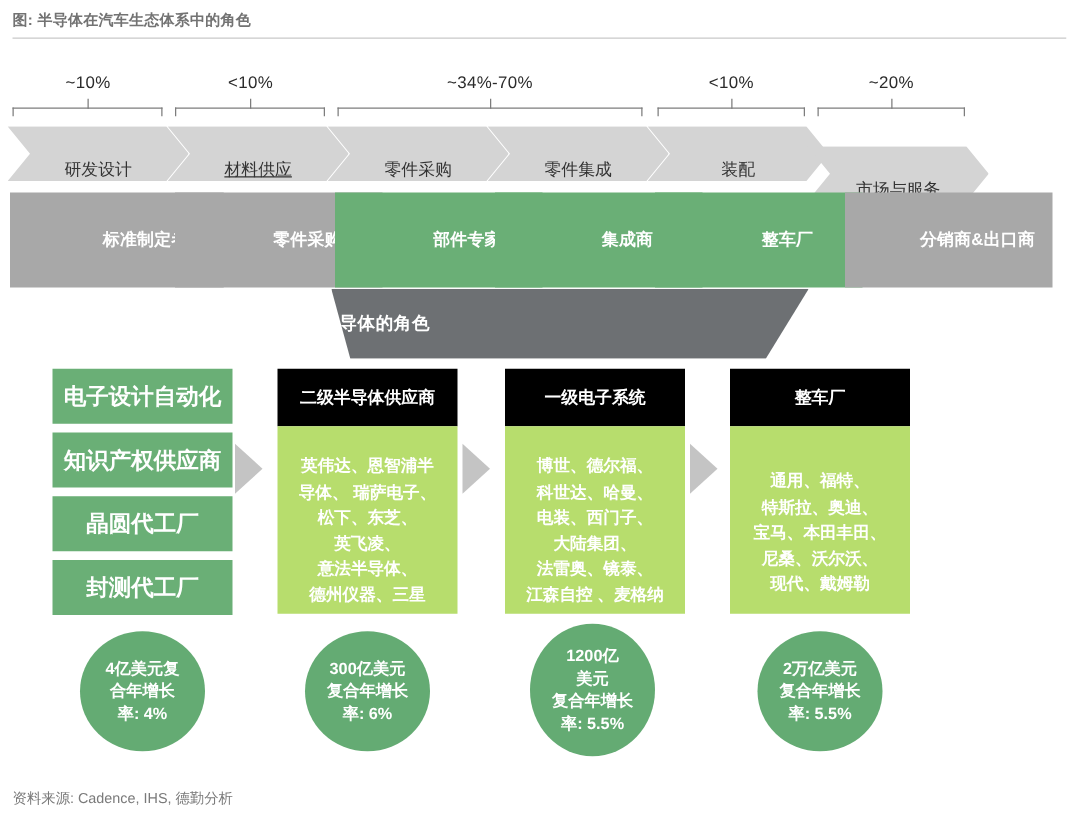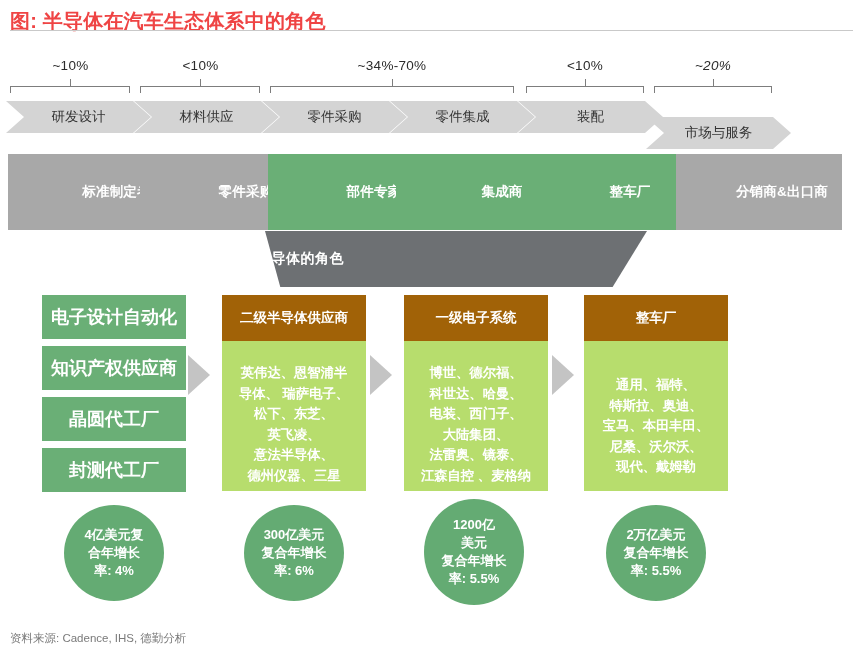--- a/index.html
+++ b/index.html
@@ -8,21 +8,21 @@
     background:#ffffff;
     font-family:"Liberation Sans","DejaVu Sans",sans-serif;
     position:relative;overflow:hidden;
     -webkit-font-smoothing:antialiased;
   }
   .stage{position:absolute;left:0;top:0;width:863px;height:657px;}
 
   
   #title{
     position:absolute;left:10px;top:8px;
-    font-size:20px;font-weight:bold;color:#ef4444;
+    font-size:12px;font-weight:bold;color:#737373;
     letter-spacing:0.2px;white-space:nowrap;
   }
   #title-rule{
     position:absolute;left:10px;top:30px;width:843px;height:1px;background:#c9c9c9;
   }
 
   
   .pct{
     position:absolute;text-align:center;
     font-size:13.5px;color:#2b2b2b;white-space:nowrap;
@@ -38,22 +38,22 @@
   .bracket .lcap{left:0;}
   .bracket .rcap{right:0;}
   .bracket .tick{
     position:absolute;top:0;width:1px;height:8px;background:#7d7d7d;
     left:50%;
   }
 
   
   #chev-band{position:absolute;left:0;top:101px;height:44px;width:863px;}
   .chev{
-    position:absolute;top:0;height:32px;background:#d4d4d4;
-    display:flex;align-items:center;justify-content:center;
+    position:absolute;top:0;height:44px;background:#d4d4d4;
+    display:flex;align-items:flex-end;justify-content:center;
     font-size:13.5px;color:#333333;white-space:nowrap;
     clip-path:polygon(0 0, calc(100% - 18px) 0, 100% 50%, calc(100% - 18px) 100%, 0 100%, 18px 50%);
   }
   .chev.first{
     clip-path:polygon(0 0, calc(100% - 18px) 0, 100% 50%, calc(100% - 18px) 100%, 0 100%, 18px 50%);
   }
   #oem-cost{
     position:absolute;left:776px;top:62px;width:86px;
     font-size:13px;font-weight:bold;color:#1a1a1a;
     text-align:left;line-height:1.25;
@@ -79,21 +79,21 @@
   }
   #semi-role span{
     font-size:14px;font-weight:bold;color:#ffffff;letter-spacing:0.5px;
     transform:translateX(-8px);
   }
 
   
   #cols{position:absolute;left:0;top:295px;width:863px;height:200px;}
   .col{position:absolute;top:0;width:144px;}
   .col-head{
-    height:46px;background:#a16207;
+    height:46px;background:#000000;
     display:flex;align-items:center;justify-content:center;
     color:#ffffff;font-size:13.5px;font-weight:bold;white-space:nowrap;
   }
   .col-body{
     background:#b7dd6d;color:#ffffff;
     font-size:13.3px;font-weight:bold;line-height:1.55;
     text-align:center;padding:22px 8px 10px 8px;
     box-sizing:border-box;
   }
   
@@ -130,21 +130,21 @@
 
 <div class="stage">
 
   <div id="title">图: 半导体在汽车生态体系中的角色</div>
   <div id="title-rule"></div>
 
   <div class="pct" style="left:8px;top:58px;width:125px;">~10%</div>
   <div class="pct" style="left:138px;top:58px;width:125px;">&lt;10%</div>
   <div class="pct" style="left:268px;top:58px;width:248px;">~34%-70%</div>
   <div class="pct" style="left:524px;top:58px;width:122px;">&lt;10%</div>
-  <div class="pct" style="left:652px;top:58px;width:122px;font-style:italic;">~20%</div>
+  <div class="pct" style="left:652px;top:58px;width:122px;">~20%</div>
 
   <div class="bracket" style="left:10px;top:79px;width:120px;">
     <div class="bar"></div>
       <div class="lcap"></div>
       <div class="rcap"></div>
       <div class="tick"></div>
   </div>
   <div class="bracket" style="left:140px;top:79px;width:120px;">
     <div class="bar"></div>
       <div class="lcap"></div>
@@ -167,21 +167,21 @@
     <div class="bar"></div>
       <div class="lcap"></div>
       <div class="rcap"></div>
       <div class="tick"></div>
   </div>
 
   <div id="chev-band">
     <div class="chev first" style="left:6px;width:145px;">
         <span>研发设计</span>
       </div>
-    <div class="chev" style="left:134px;width:145px;">
+    <div class="chev" style="left:134px;width:145px;text-decoration:underline;">
         <span>材料供应</span>
       </div>
     <div class="chev" style="left:262px;width:145px;">
         <span>零件采购</span>
       </div>
     <div class="chev" style="left:390px;width:145px;">
         <span>零件集成</span>
       </div>
     <div class="chev" style="left:518px;width:145px;">
         <span>装配</span>

